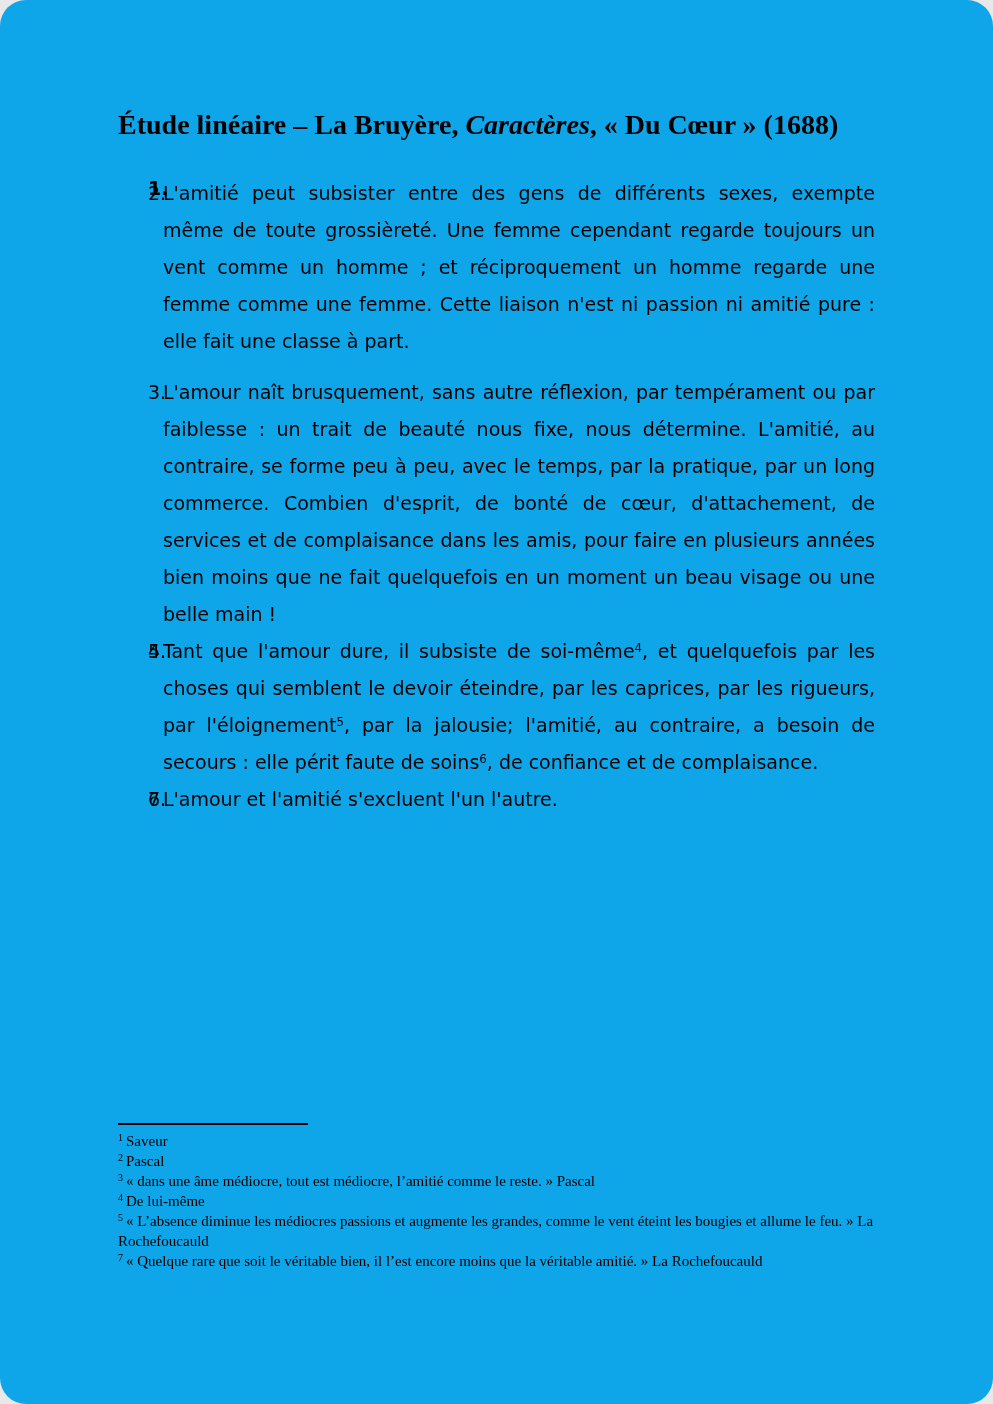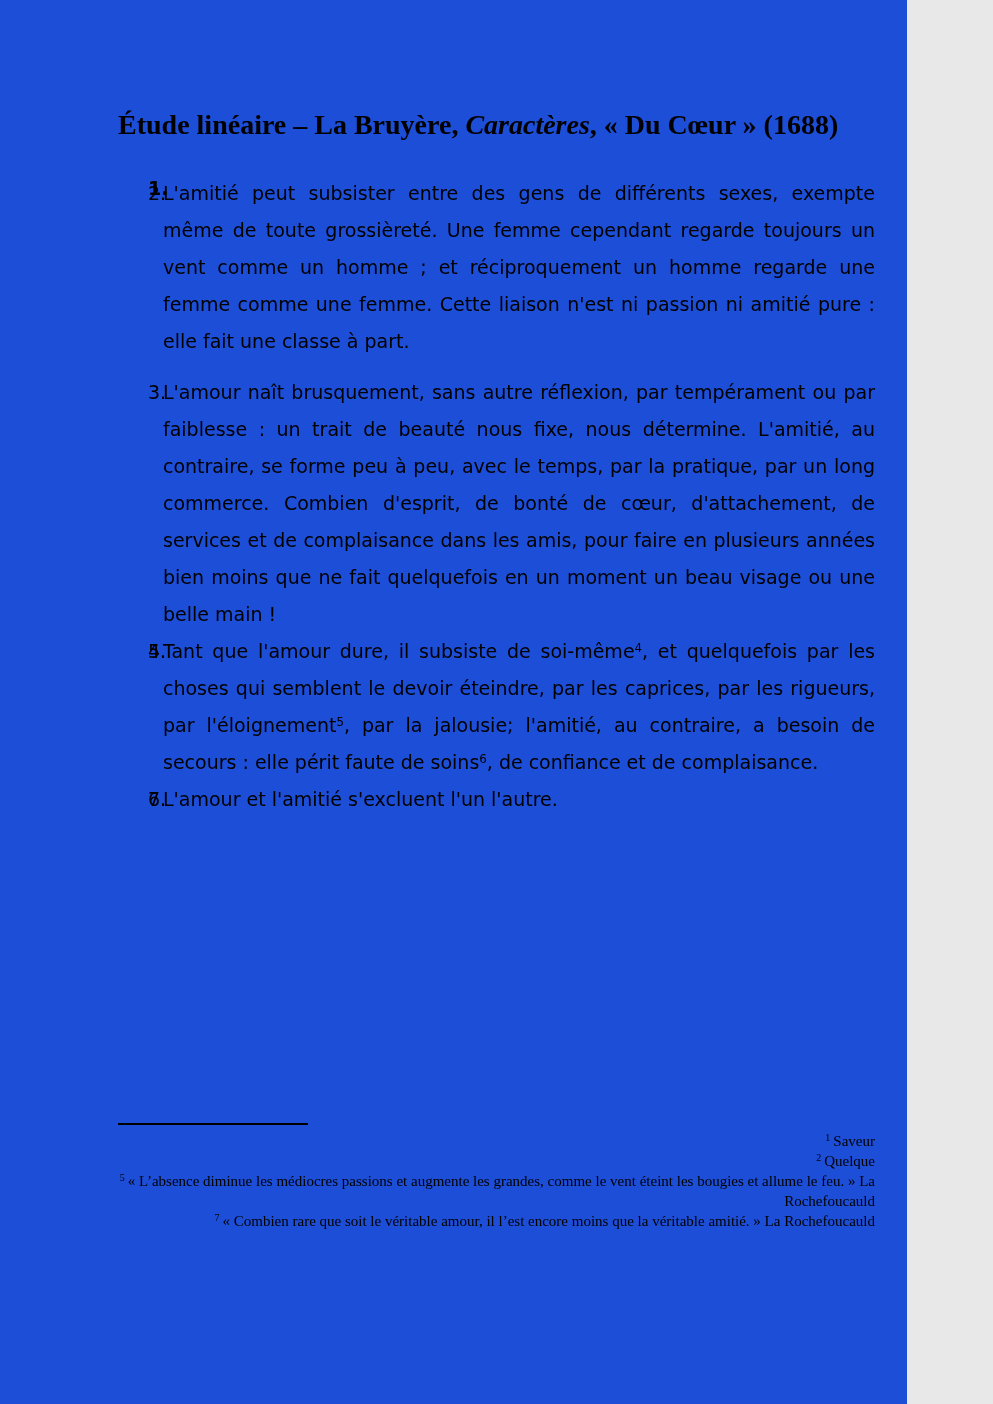--- a/index.html
+++ b/index.html
@@ -1,23 +1,24 @@
 <!DOCTYPE html>
 <html lang="fr"><head>
 <meta charset="utf-8">
 <style>
   html, body { margin:0; padding:0; }
   body { background:#e8e8e8; }
   .page {
     position:relative;
-    width:907px; height:1404px;
-    background:#1d4ed8;
+    width:993px; height:1404px;
+    background:#0ea5e9;
     color:#000000;
     overflow:hidden;
     font-family:"DejaVu Sans", sans-serif;
+    border-radius:26px;
   }
   .content {
     position:absolute;
     left:118px; top:0;
     width:757px;
   }
   h1.doc-title {
     margin:108px 0 34px 0;
     font-family:"Liberation Serif", serif;
     font-weight:bold;
@@ -59,21 +60,21 @@
   .fn-sep {
     width:190px; height:0;
     border-top:2px solid #000;
     margin:0 0 6px 0;
   }
   .footnote {
     font-family:"Liberation Serif", serif;
     font-size:15px;
     line-height:20px;
     color:#000;
-    text-align:right;
+    text-align:left;
   }
   .footnote .fn-mark {
     font-size:10px;
     line-height:0;
     vertical-align:baseline;
     position:relative;
     top:-0.5em;
     margin-right:3px;
   }
 </style>
@@ -120,22 +121,24 @@
       </div>
 
     </div>
   </div>
 
   <div class="footnotes">
     <div class="fn-sep"></div>
 
     <div class="footnote"><sup class="fn-mark">1</sup><span class="fn-text">Saveur</span></div>
 
-    <div class="footnote"><sup class="fn-mark">2</sup><span class="fn-text">Quelque</span></div>
+    <div class="footnote"><sup class="fn-mark">2</sup><span class="fn-text">Pascal</span></div>
 
+    <div class="footnote"><sup class="fn-mark">3</sup><span class="fn-text">«  dans une âme médiocre, tout est médiocre, l’amitié comme le reste. » Pascal</span></div>
 
+    <div class="footnote"><sup class="fn-mark">4</sup><span class="fn-text">De lui-même</span></div>
 
     <div class="footnote"><sup class="fn-mark">5</sup><span class="fn-text">«  L’absence diminue les médiocres passions et augmente les grandes, comme le vent éteint les bougies et allume le feu. » La Rochefoucauld</span></div>
 
 
-    <div class="footnote"><sup class="fn-mark">7</sup><span class="fn-text">« Combien rare que soit le véritable amour, il l’est encore moins que la véritable amitié. » La Rochefoucauld</span></div>
+    <div class="footnote"><sup class="fn-mark">7</sup><span class="fn-text">« Quelque rare que soit le véritable bien, il l’est encore moins que la véritable amitié. » La Rochefoucauld</span></div>
   </div>
 </div>
 
 </body></html>

